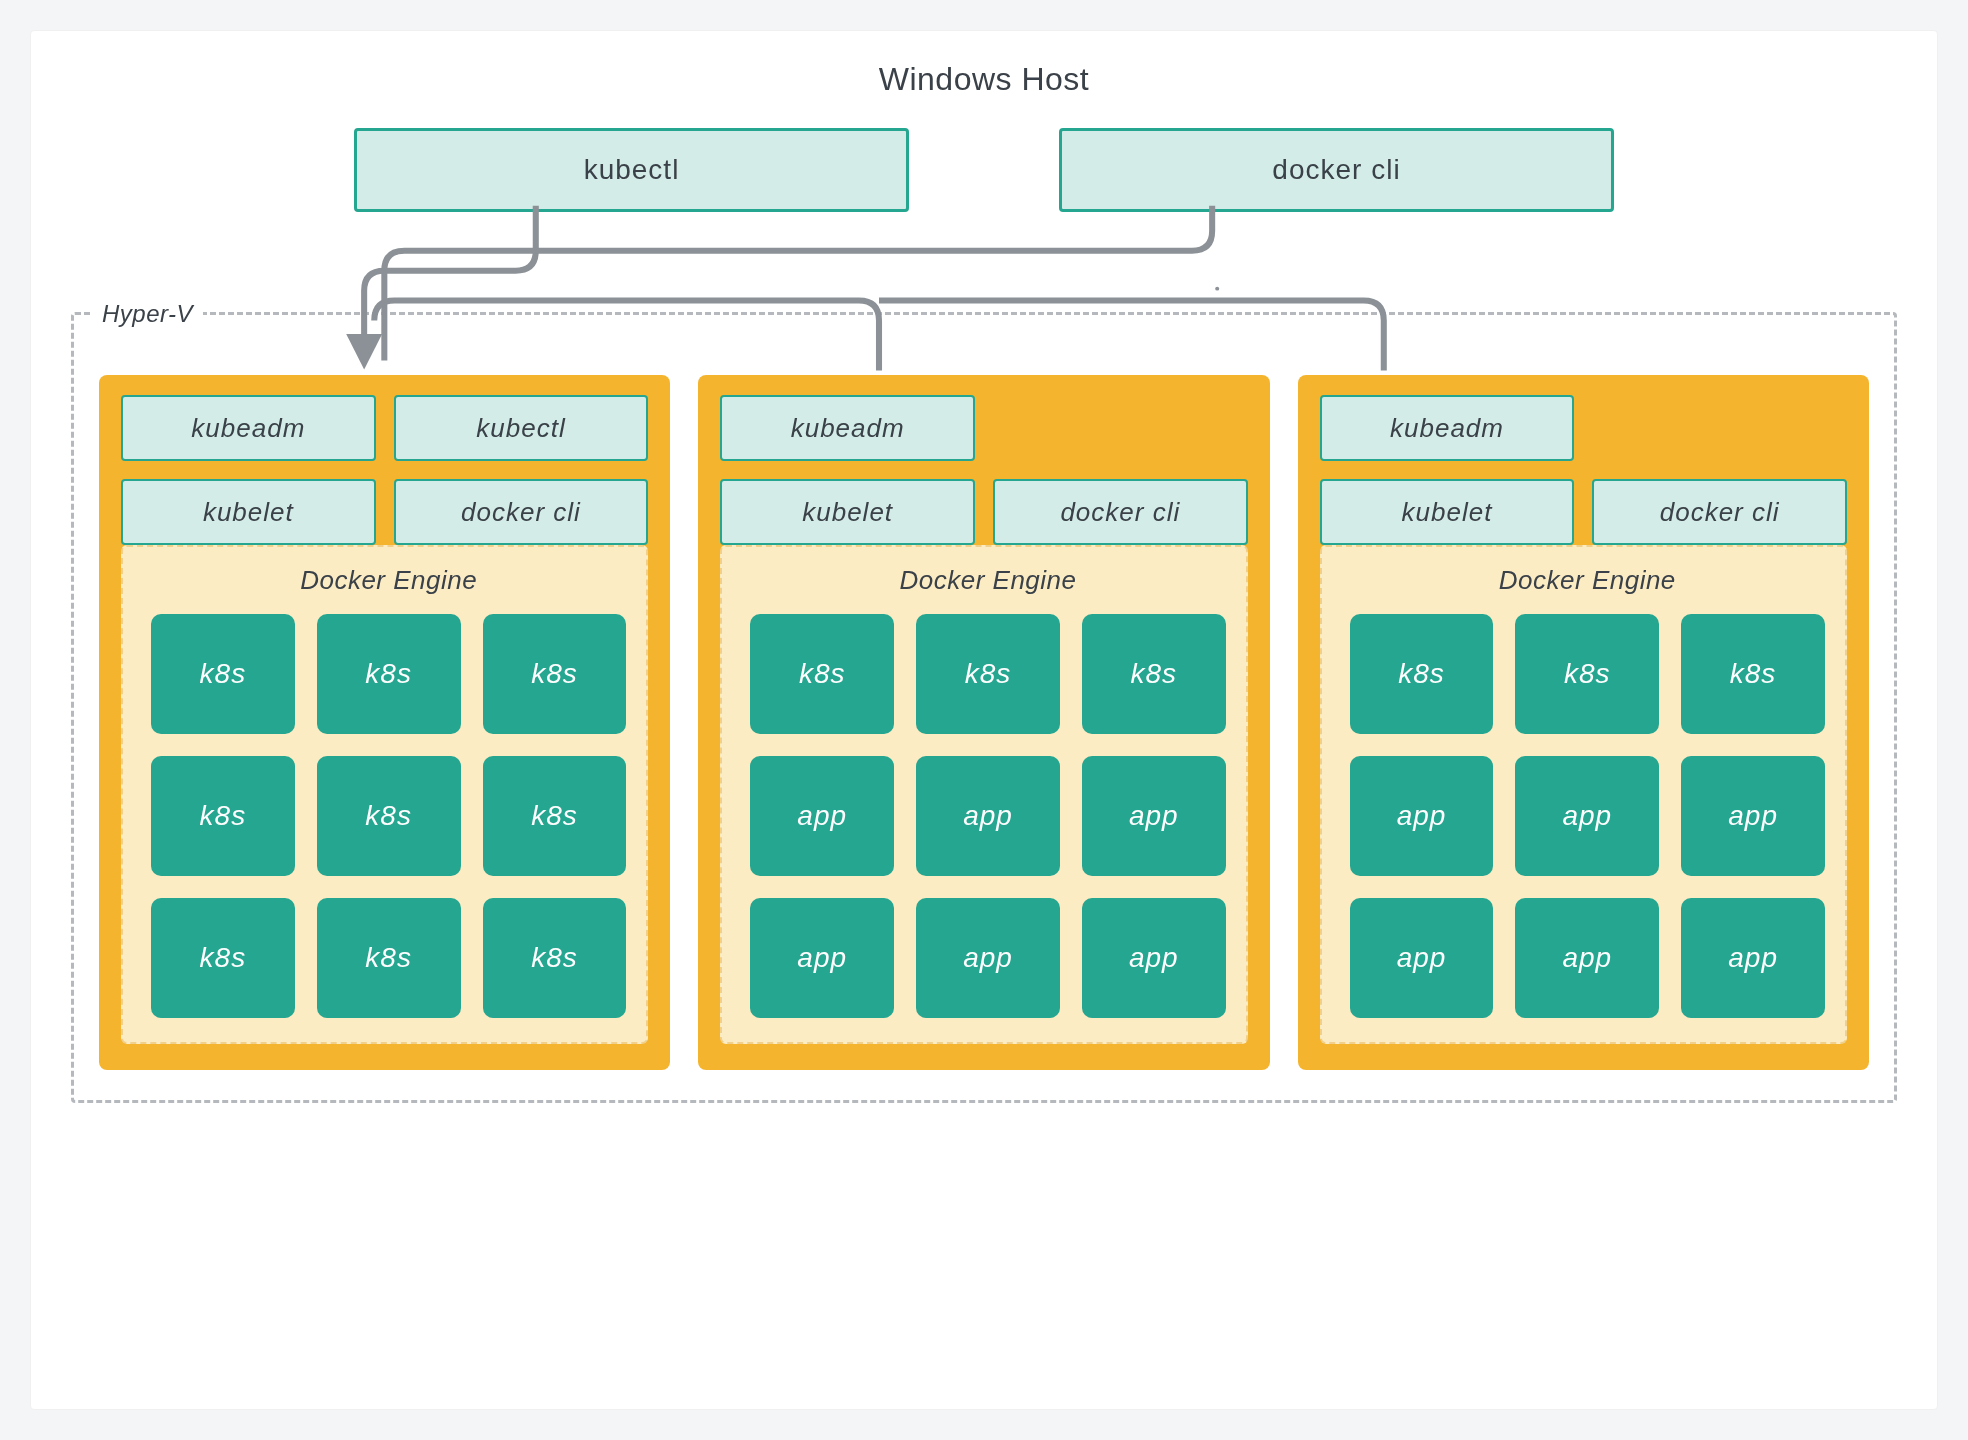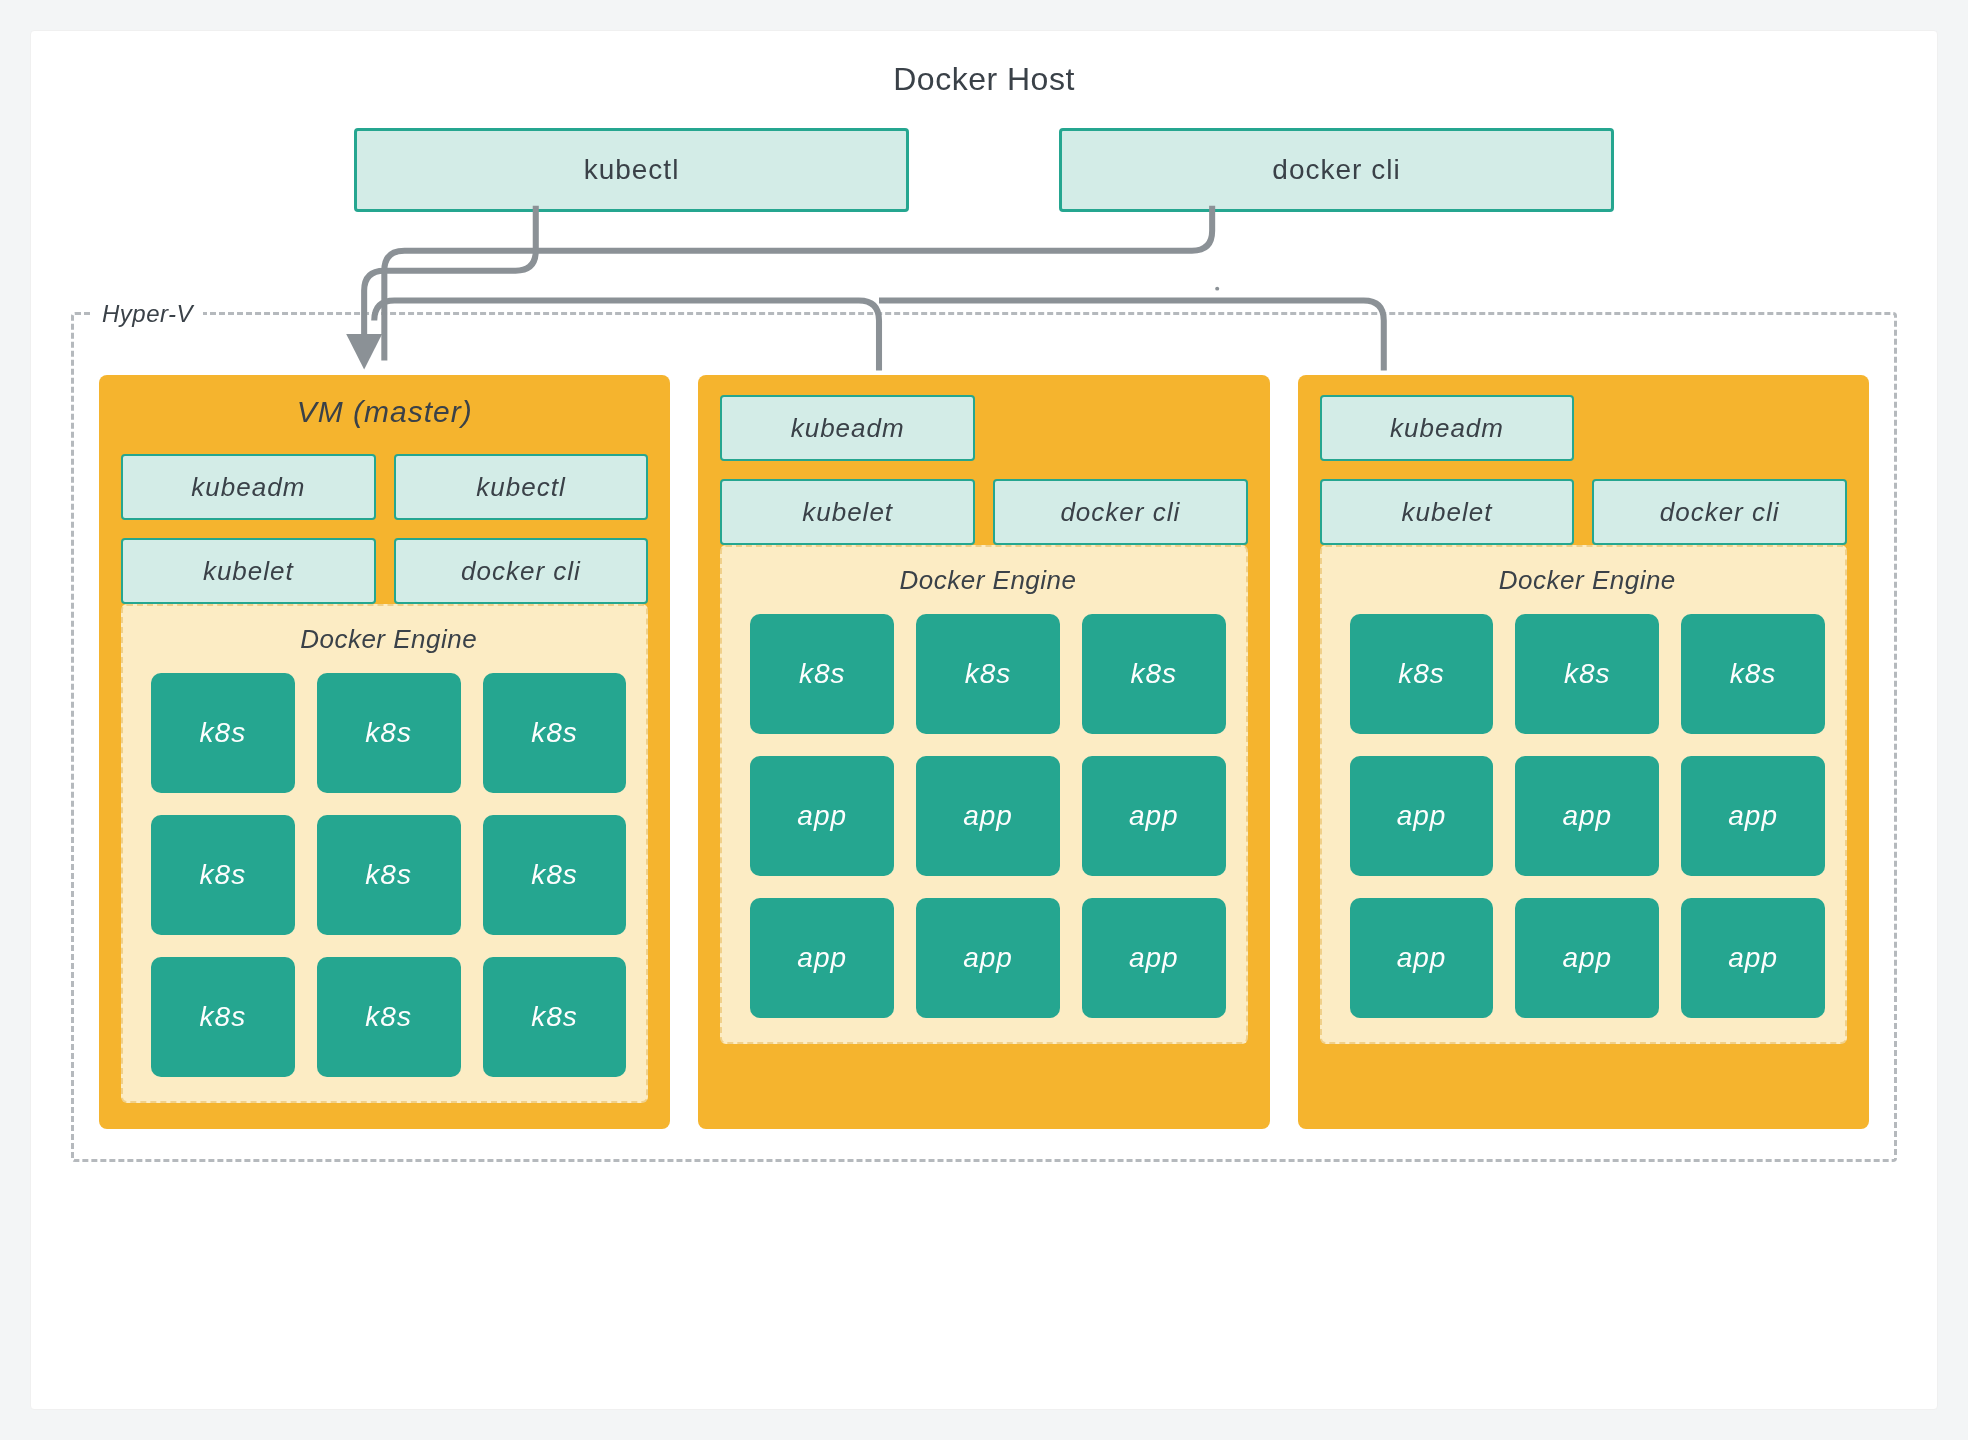--- a/index.html
+++ b/index.html
@@ -142,34 +142,33 @@
       width: 100%;
       height: 100%;
       pointer-events: none;
     }
   </style>
 </head>
 <body>
 
 <div class="host-container">
 
-  <div class="host-title">Docker Host</div>
+  <div class="host-title">Windows Host</div>
 
   <div class="cli-row">
     <div class="cli-box">kubectl</div>
     <div class="cli-box">docker cli</div>
   </div>
 
   <div class="hyperv-container">
     <div class="hyperv-label">Hyper-V</div>
 
     <div class="vm-row">
 
       <div class="vm-box">
-        <div class="vm-title">VM (master)</div>
         <div class="tool-grid">
           <div class="tool-box">kubeadm</div>
           <div class="tool-box">kubectl</div>
           <div class="tool-box">kubelet</div>
           <div class="tool-box">docker cli</div>
         </div>
         <div class="engine-container">
           <div class="engine-title">Docker Engine</div>
           <div class="container-grid">
             <div class="container-box">k8s</div>

